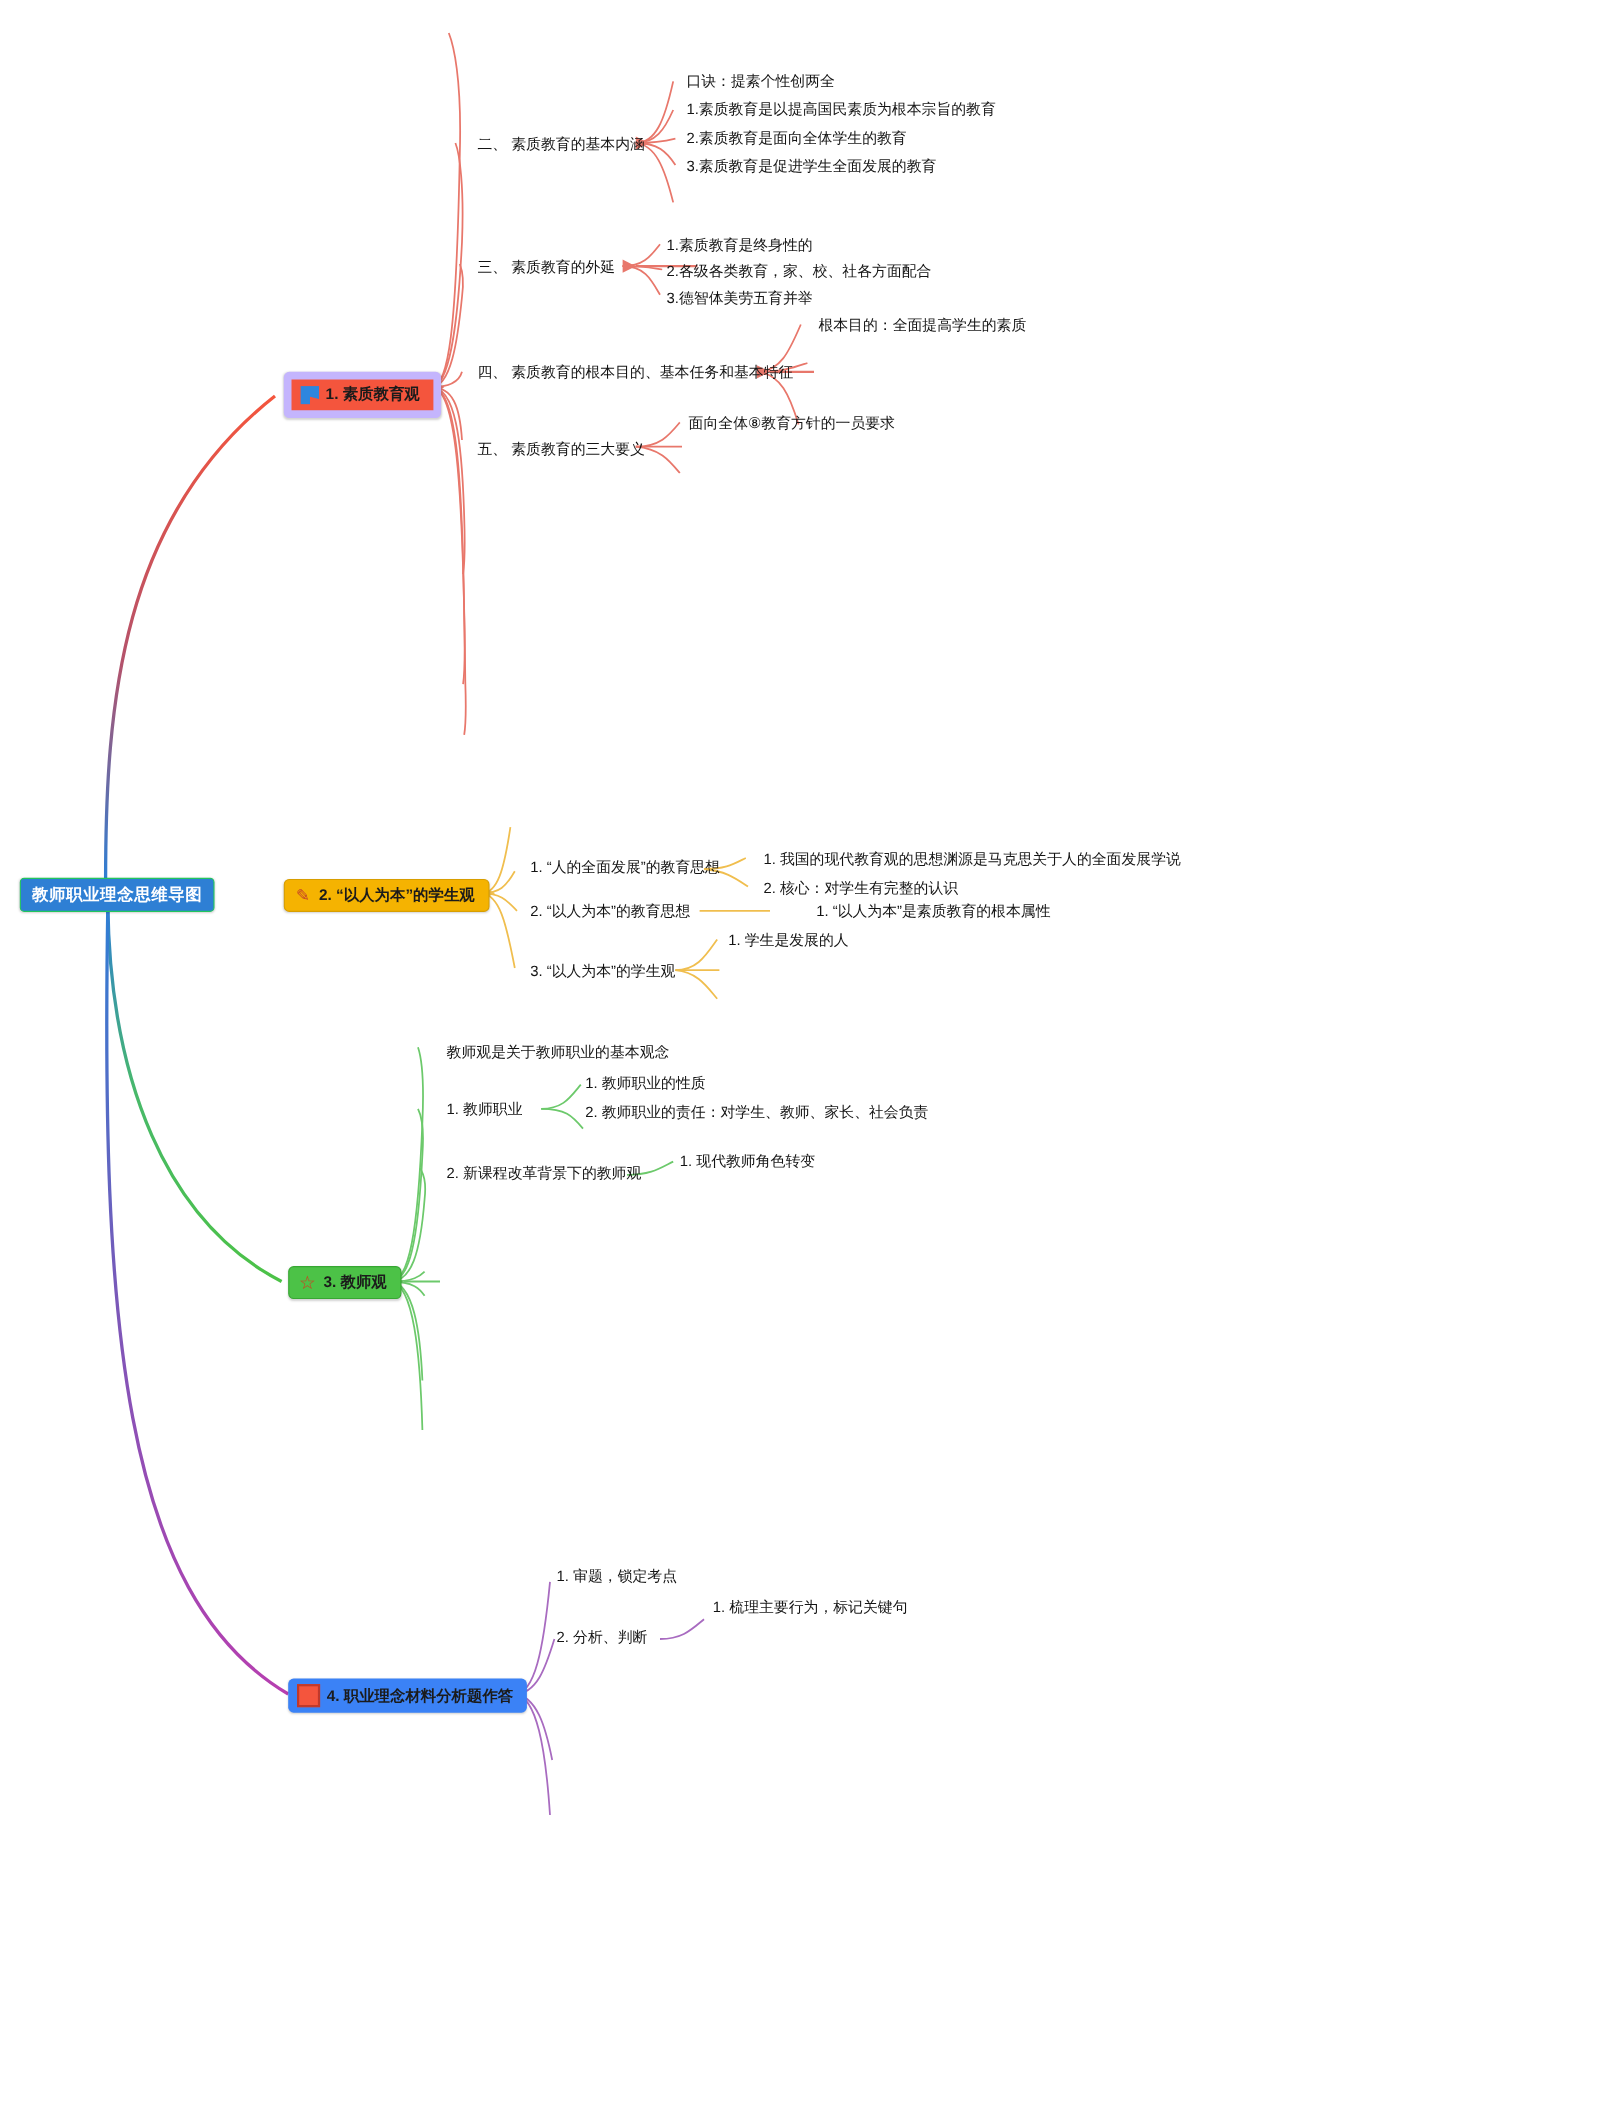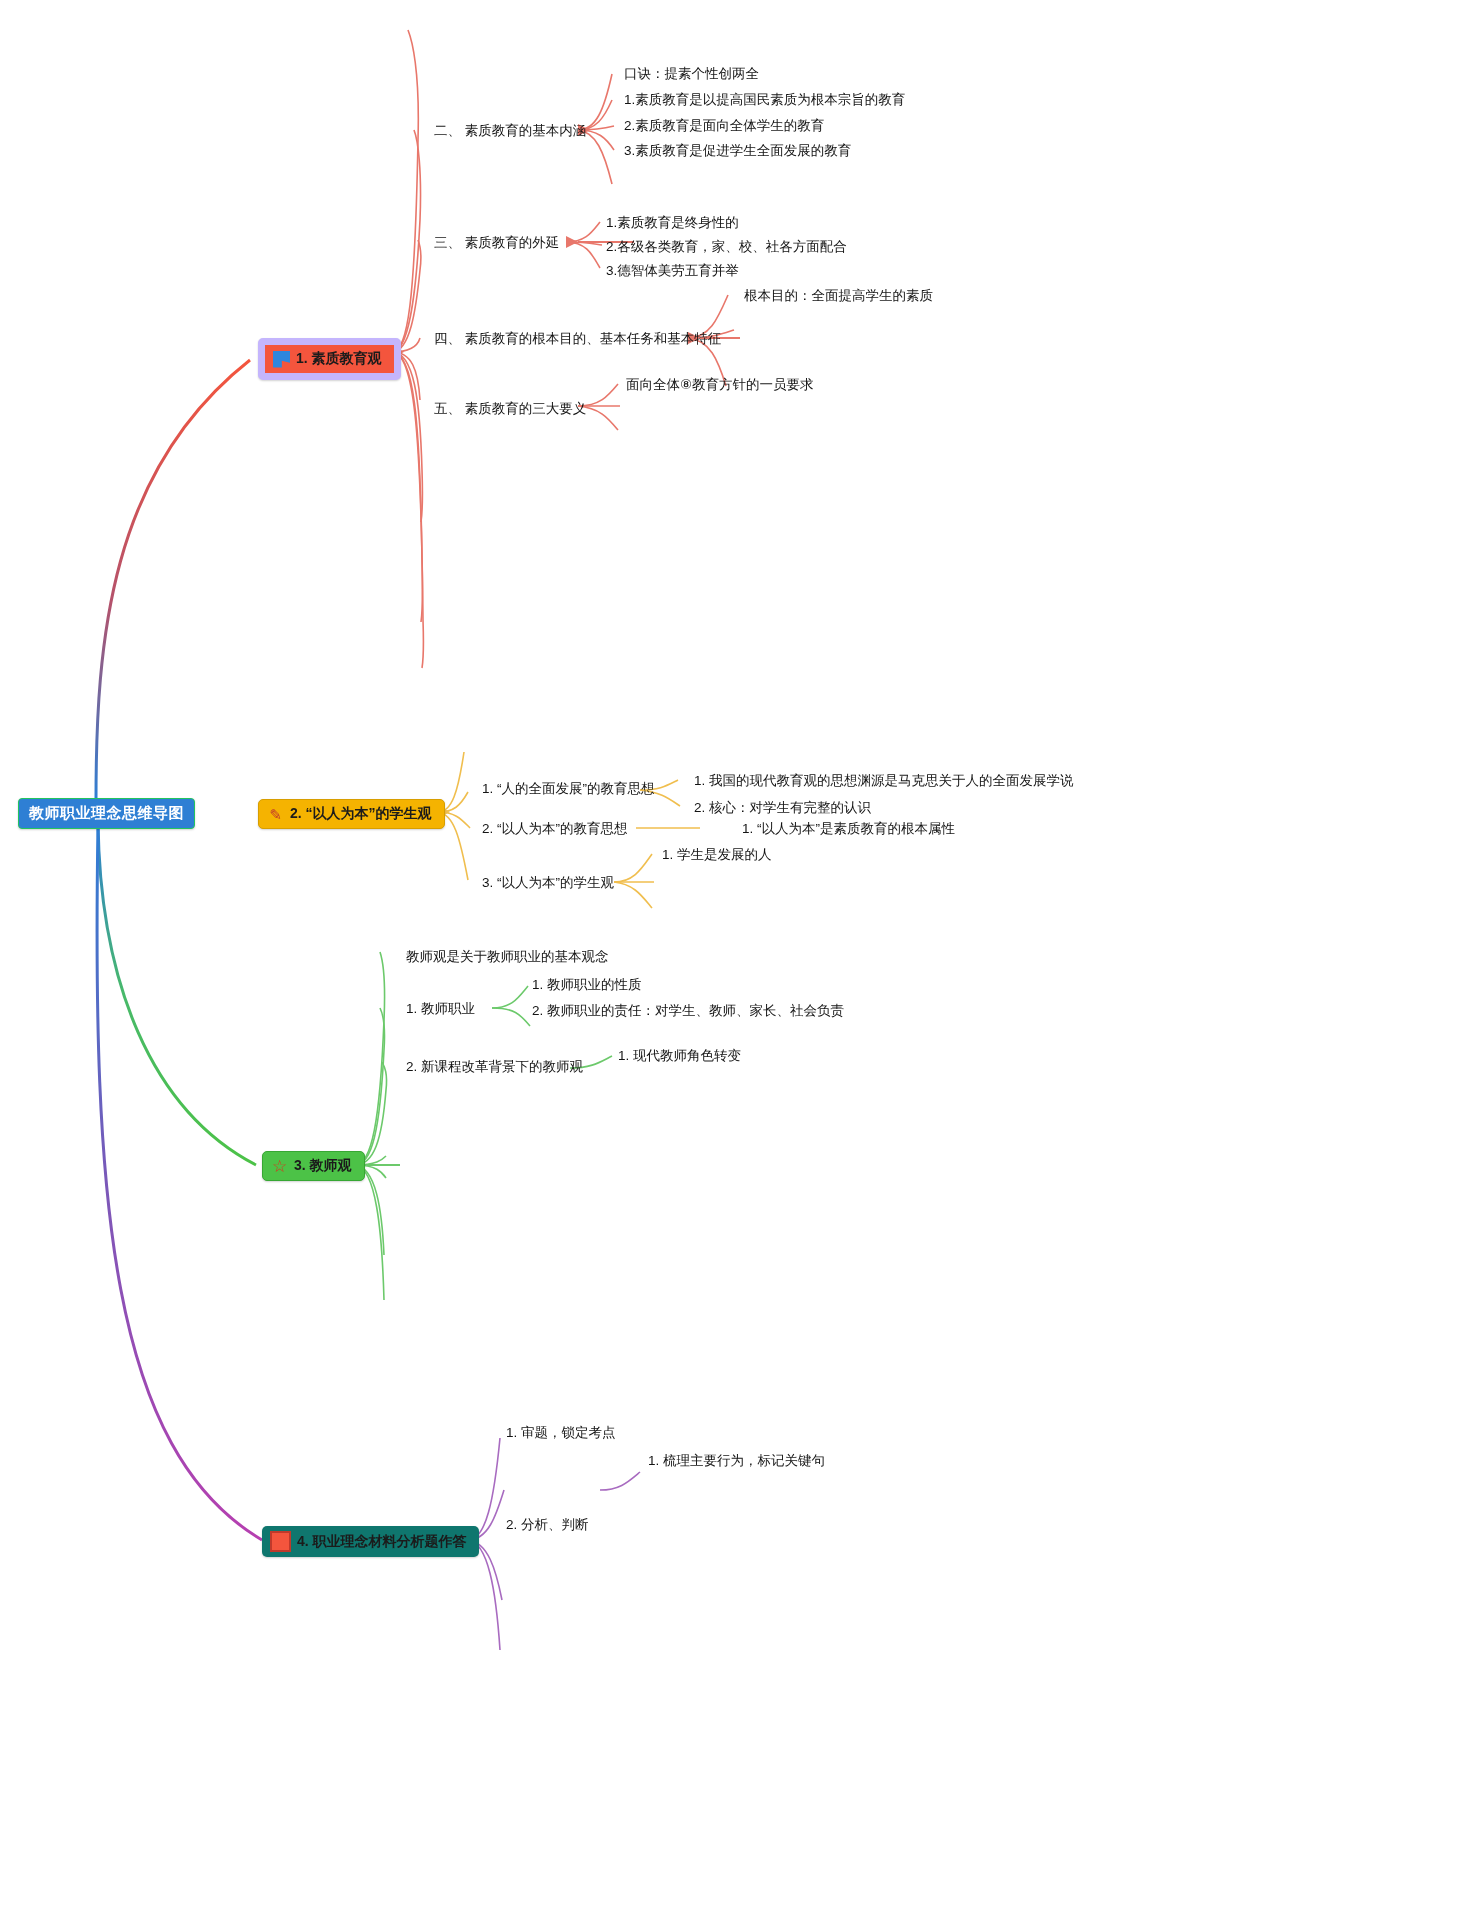--- a/index.html
+++ b/index.html
@@ -22,21 +22,21 @@
   
   .branch{
     border-radius:5px;padding:5px 12px 5px 8px;font-size:14px;font-weight:600;
     display:flex;align-items:center;gap:6px;color:#1b1b1b;
     box-shadow:0 1px 2px rgba(0,0,0,.18);
   }
   .branch .ico{width:17px;height:17px;display:inline-block;flex:0 0 auto;position:relative;}
   .b1{background:#F4553D;border:7px solid #c4b5fd;}
   .b2{background:#F5B301;border:1px solid #d89e00;}
   .b3{background:#4CC247;border:1px solid #37a733;}
-  .b4{background:#0f766e;border:1px solid #96２f92;border-color:#962f92;}
+  .b4{background:#3b82f6;border:1px solid #96２f92;border-color:#962f92;}
 
   
   .leaf{
     position:absolute;font-size:13.5px;line-height:21px;color:#141414;
     white-space:pre-wrap;
   }
   .leaf.nw{white-space:nowrap;}
   .topic{font-size:13.5px;}
 
   
@@ -233,16 +233,16 @@
   <div class="leaf topic nw" style="left:406px;top:1056px;">2. 新课程改革背景下的教师观</div>
   <div class="leaf nw" style="left:618px;top:1045px;">1. 现代教师角色转变</div>
 
   <div class="node branch b4" style="left:262px;top:1526px;">
     <span class="ico ico-sq-red"></span>
     <span>4. 职业理念材料分析题作答</span>
   </div>
 
   <div class="leaf topic nw" style="left:506px;top:1422px;">1. 审题，锁定考点</div>
 
-  <div class="leaf topic nw" style="left:506px;top:1478px;margin-top:36px;">2. 分析、判断</div>
+  <div class="leaf topic nw" style="left:506px;top:1478px;">2. 分析、判断</div>
   <div class="leaf nw" style="left:648px;top:1450px;">1. 梳理主要行为，标记关键句</div>
 
 </div>
 
 </body></html>

